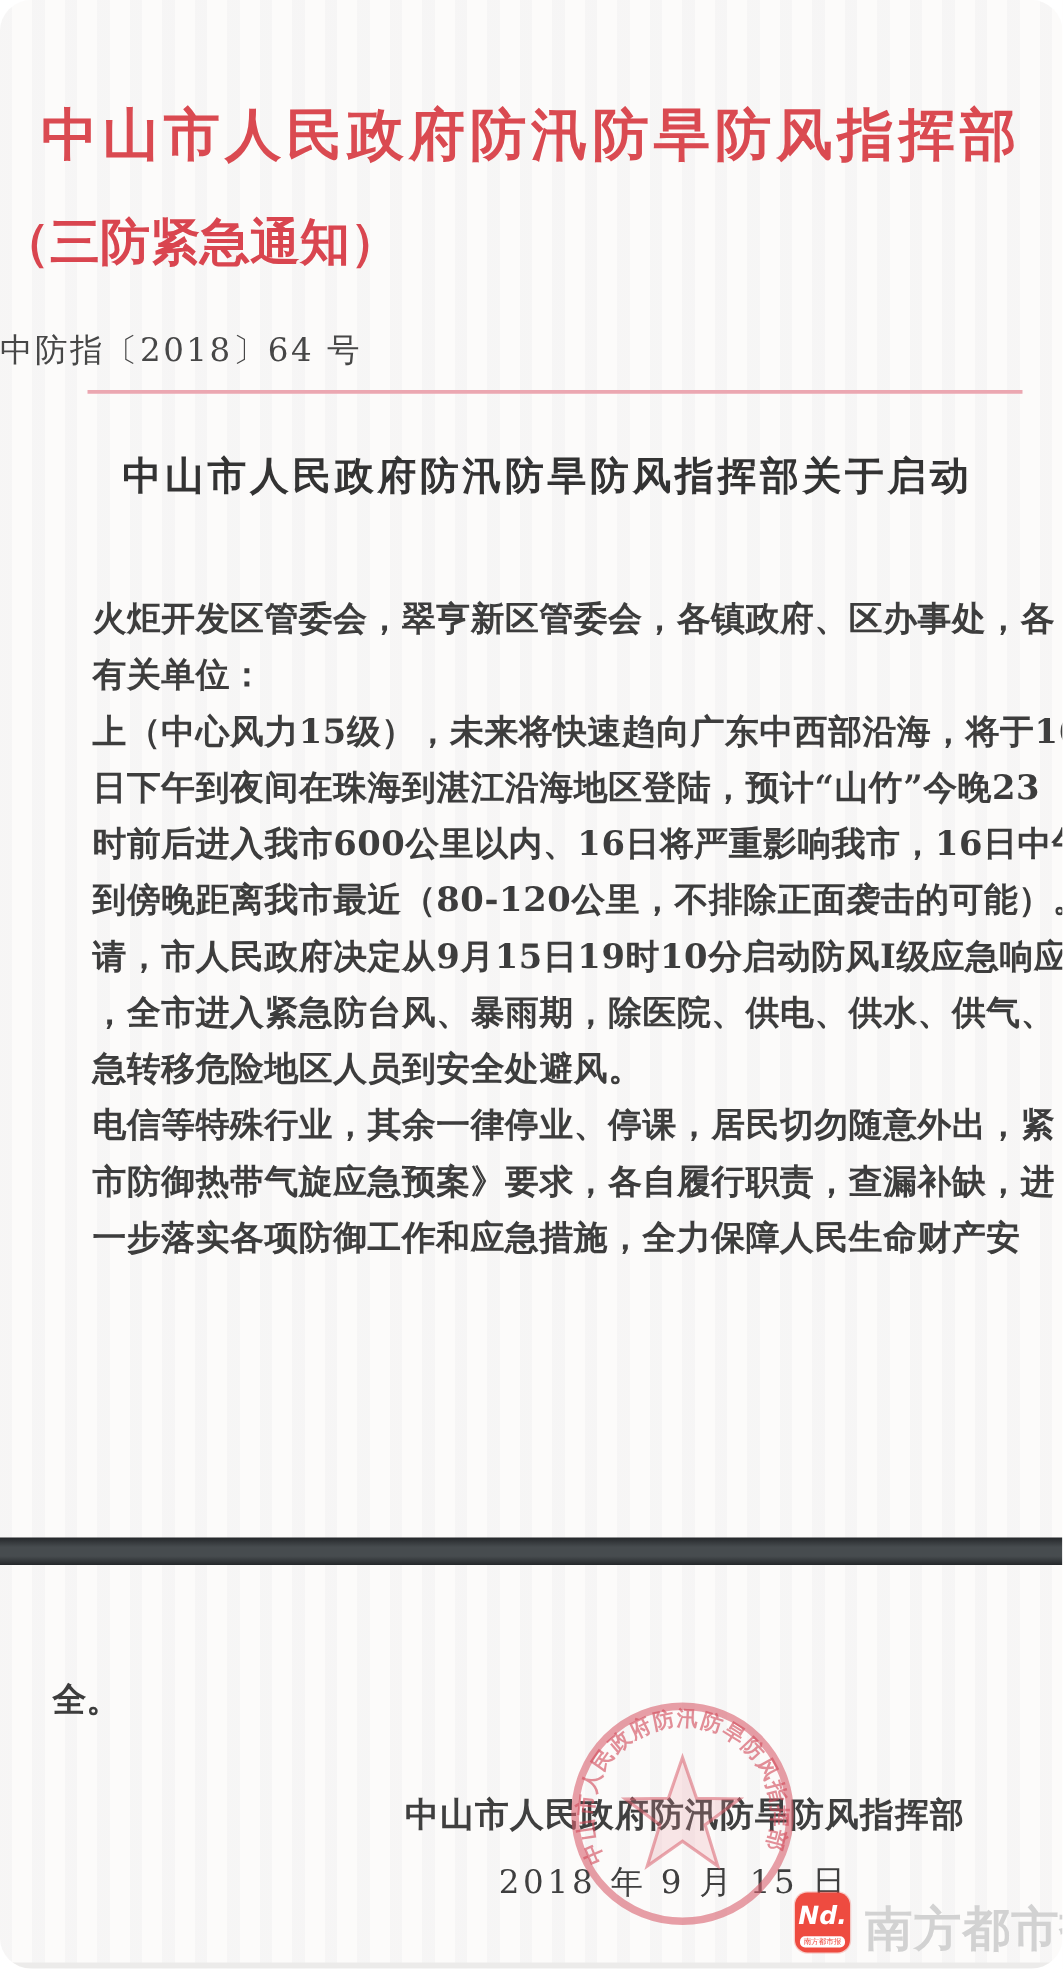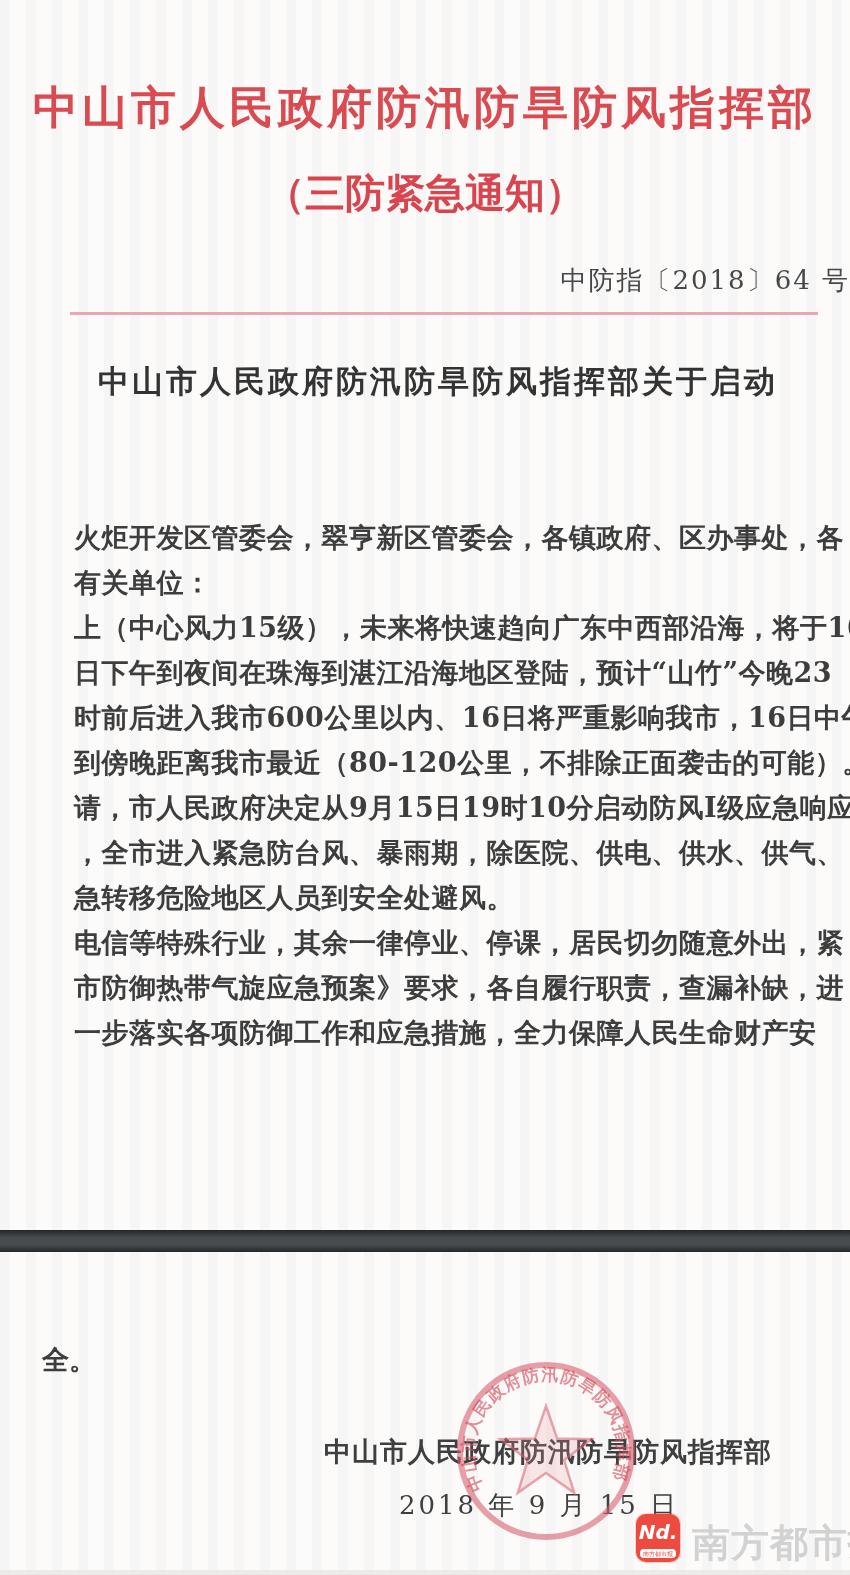--- a/index.html
+++ b/index.html
@@ -5,54 +5,54 @@
   html,body{margin:0;padding:0;background:#ffffff;}
   .page{
     position:relative;
     width:850px;height:1575px;
     margin:0 auto;
     background:
       repeating-linear-gradient(90deg, rgba(220,220,224,0.18) 0px, rgba(220,220,224,0.18) 10px, rgba(255,255,255,0) 10px, rgba(255,255,255,0) 26px),
       #fcfbfa;
     overflow:hidden;
     font-family:"DejaVu Serif","Liberation Serif",serif;
+    border-radius:25px;
   }
   .org-title{
     position:absolute;top:78px;left:0;width:100%;
     text-align:center;
     font-size:45px;font-weight:bold;letter-spacing:4px;
     color:#da4a51;
     white-space:nowrap;
   }
   .notice-type{
     position:absolute;top:166px;left:0;width:100%;
-    text-align:center;
     font-size:40px;font-weight:bold;
     color:#d9454f;
     white-space:nowrap;
   }
   .doc-number{
     position:absolute;top:263px;left:0;width:100%;
-    text-align:right;
+    text-align:left;
     font-size:26px;letter-spacing:2px;
     color:#474747;
     white-space:nowrap;
   }
   .divider{
     position:absolute;top:312px;left:70px;width:748px;height:3px;
     background:#eba7b1;border:none;margin:0;
   }
   .main-title{
     position:absolute;top:362px;left:13px;width:100%;
     text-align:center;
     font-size:31px;font-weight:bold;letter-spacing:3px;line-height:38px;
     color:#333333;
   }
   .body-text{
-    position:absolute;top:515px;left:74px;width:722px;
+    position:absolute;top:473px;left:74px;width:722px;
     font-size:27px;letter-spacing:0.5px;line-height:45px;
     color:#3d3d3d;font-weight:600;
   }
   .body-text .line{white-space:nowrap;}
   .redaction-bar{
     position:absolute;top:1230px;left:0;width:850px;height:22px;
     background:linear-gradient(180deg,#24272a 0%,#474c4f 35%,#474c4f 68%,#24272a 100%);
   }
   .continuation{
     position:absolute;top:1342px;left:42px;

